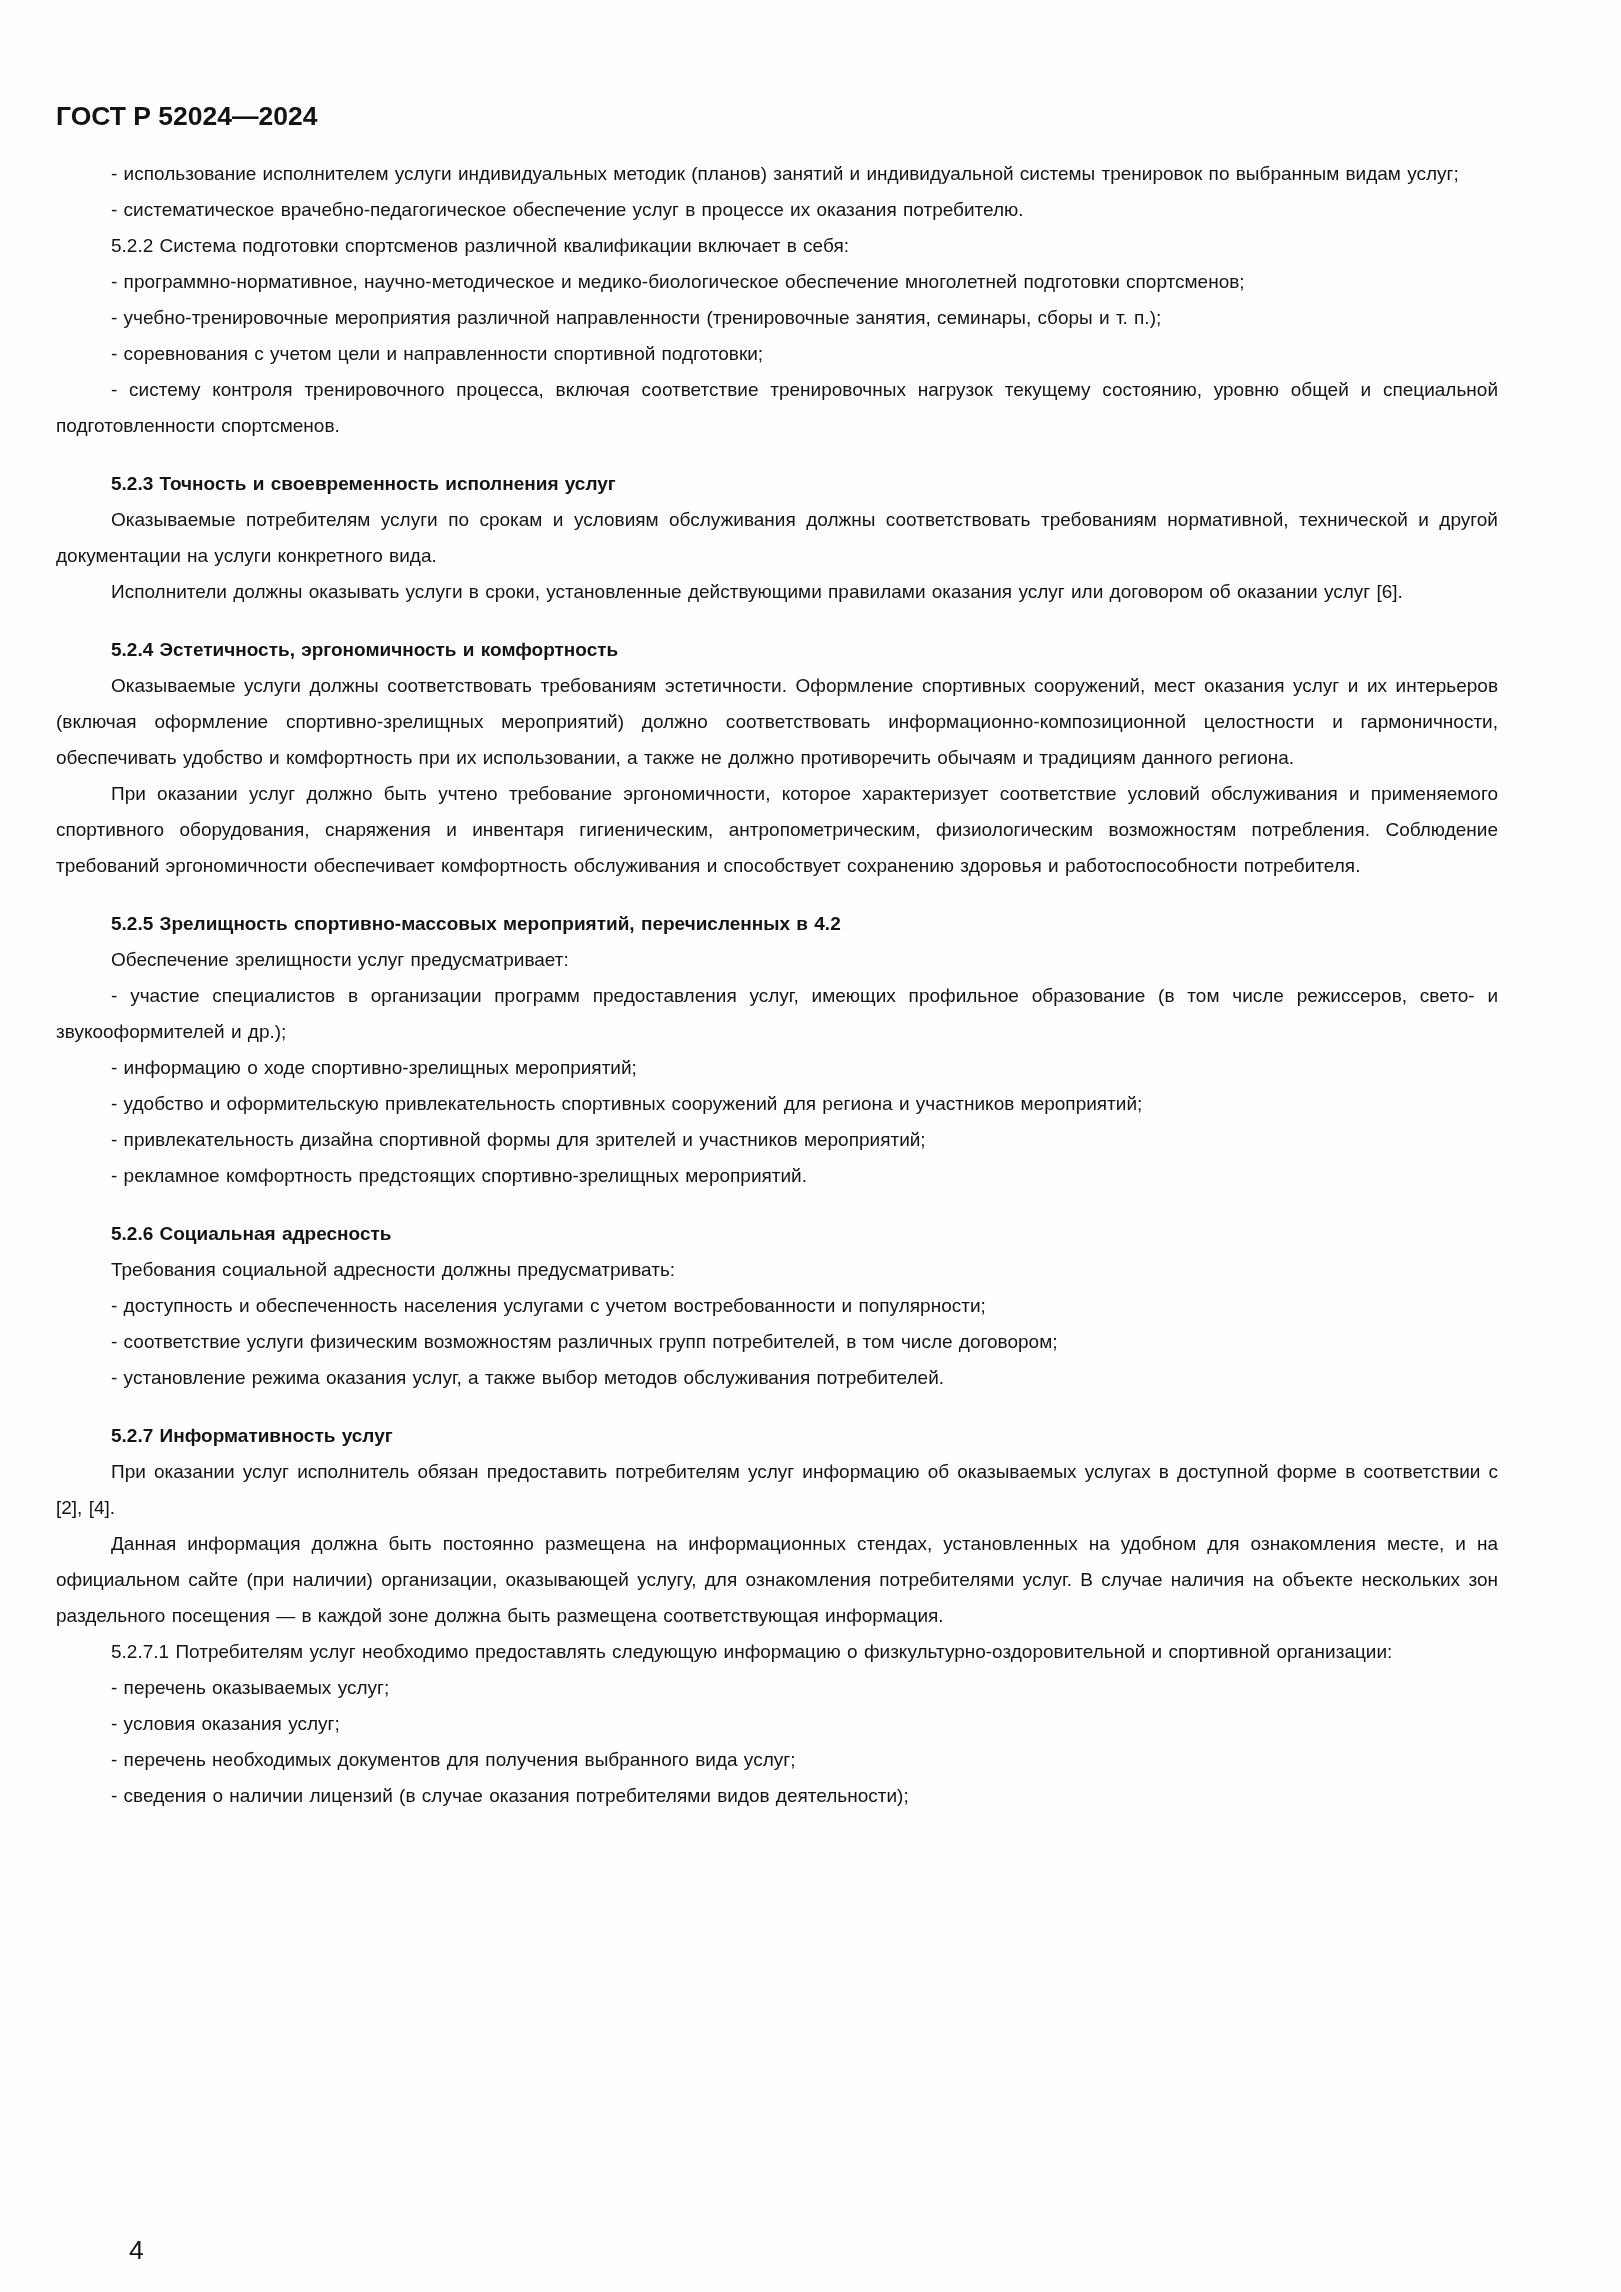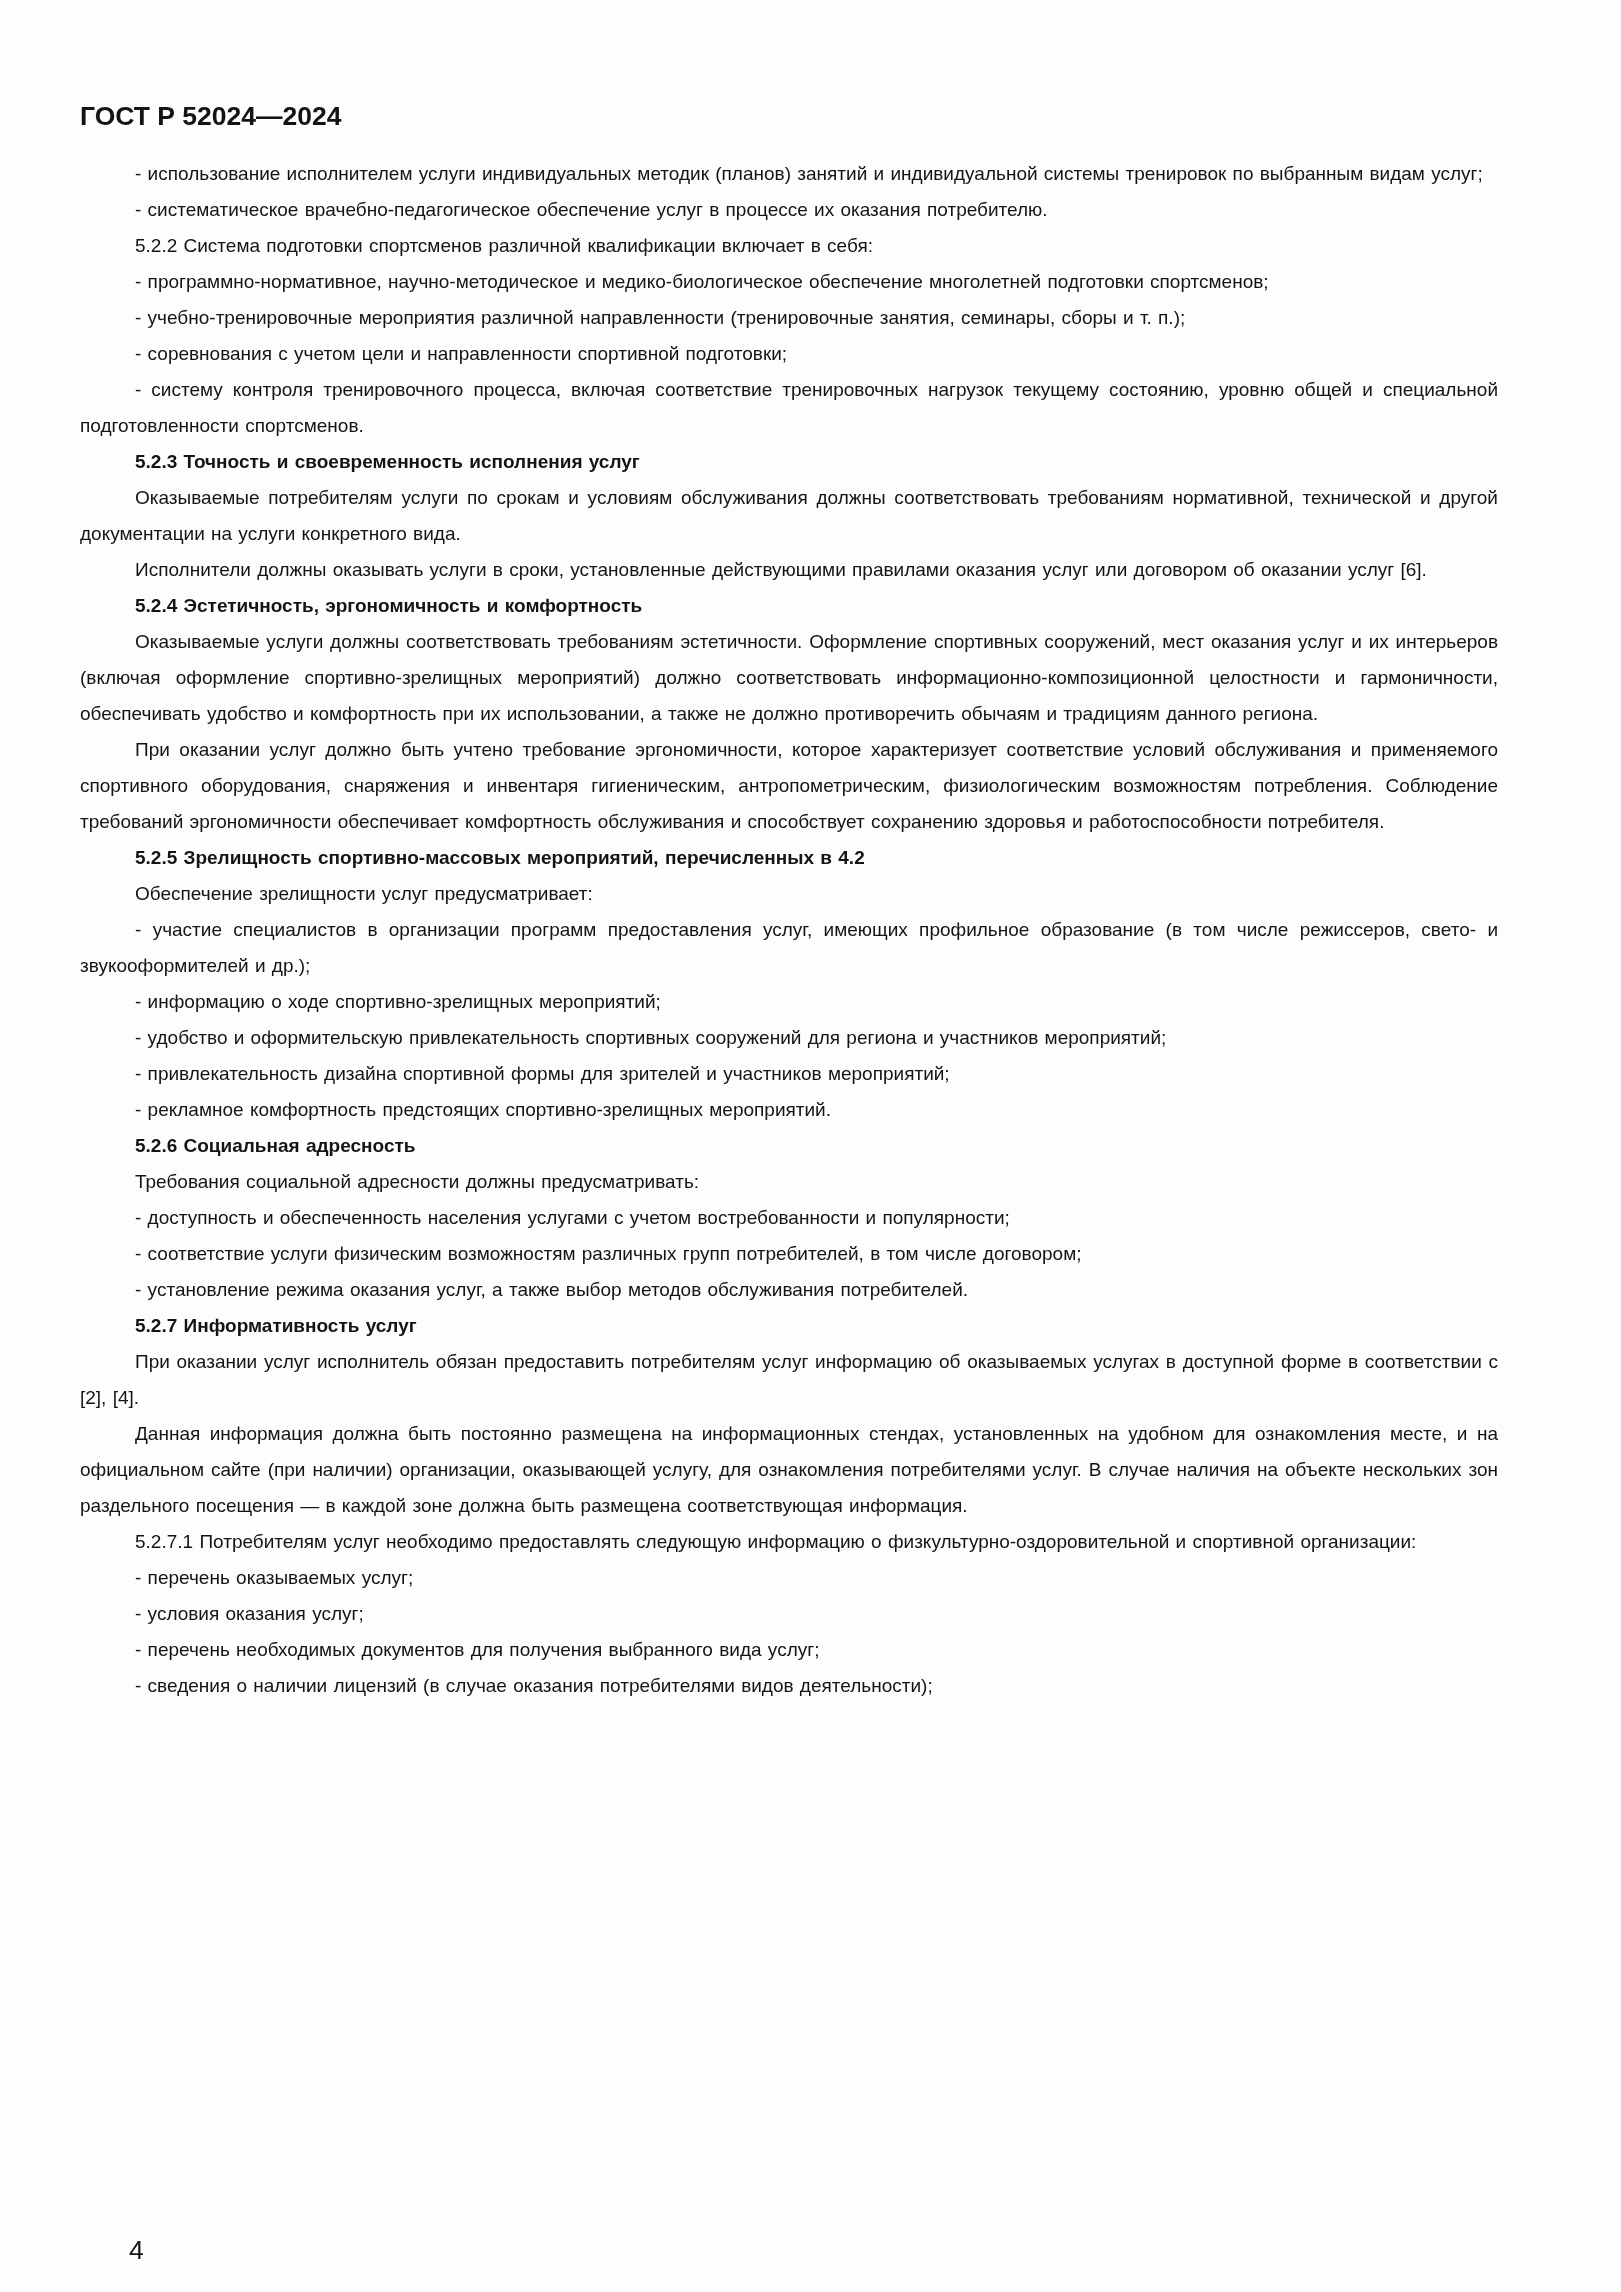--- a/index.html
+++ b/index.html
@@ -8,21 +8,21 @@
     padding: 0;
     background: #ffffff;
   }
   .page {
     position: relative;
     width: 1621px;
     height: 2293px;
     margin: 0 auto;
     background: #fdfdfc;
     box-sizing: border-box;
-    padding: 98px 123px 0 80px;
+    padding: 98px 123px 0 56px;
     font-family: "Liberation Sans", "DejaVu Sans", sans-serif;
     color: #141414;
     overflow: hidden;
   }
   .doc-header {
     font-size: 26.5px;
     line-height: 36px;
     font-weight: bold;
     margin-bottom: 21.6px;
   }
@@ -30,20 +30,21 @@
     margin: 0;
     font-size: 19px;
     line-height: 36px;
     text-align: justify;
     text-indent: 55px;
     word-spacing: 1px;
   }
   .body-text p.heading {
     font-weight: bold;
     text-align: left;
+    margin-top: 22px;
   }
   .page-footer {
     position: absolute;
     left: 129px;
     bottom: 25.5px;
     font-size: 26.5px;
     line-height: 36px;
   }
 </style>
 </head>

